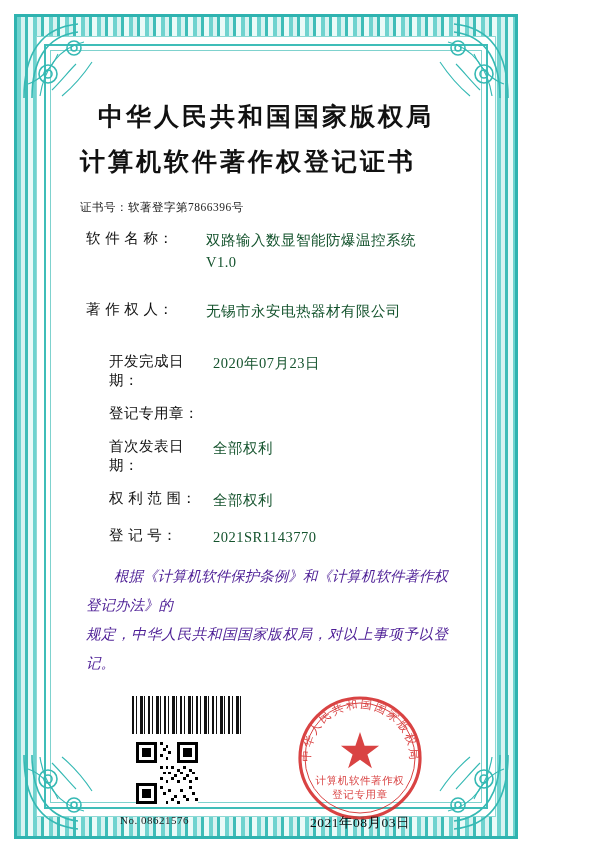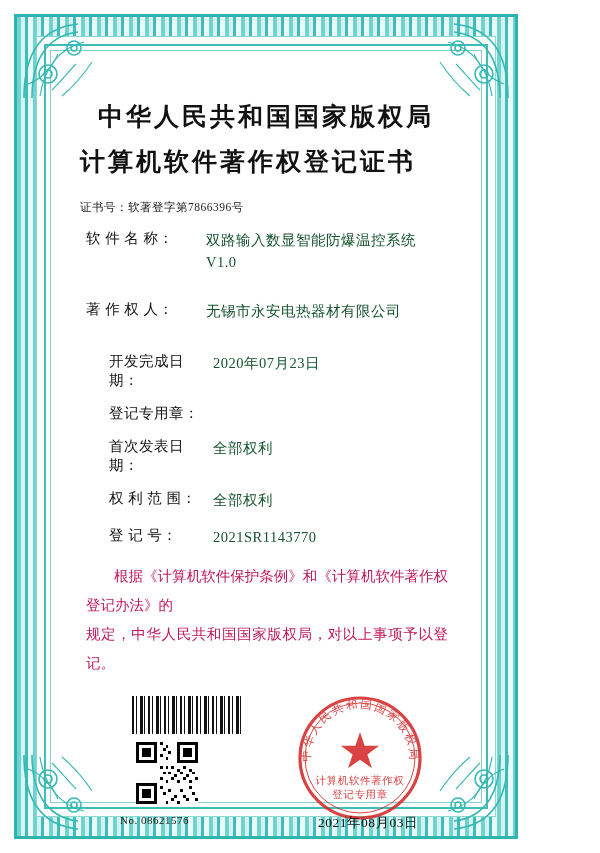--- a/index.html
+++ b/index.html
@@ -146,23 +146,24 @@
   .gap-md { height: 16px; }
 
   .rows2 { margin-top: 10px; }
   .rows2 .field-row { margin-bottom: 14px; }
   .rows2 .field-label { width: 110px; flex: 0 0 110px; margin-left: 23px; }
 
   .statement {
     margin-top: 0;
     font-size: 14.5px;
     line-height: 2.0;
-    color: #be185d;
+    color: #4c1d95;
     padding: 0 4px 0 6px;
     text-align: justify;
+    font-style: italic;
   }
   .statement .indent { padding-left: 28px; display: inline-block; }
 
   
   .bottom {
     position: relative;
     margin-top: 18px;
     height: 160px;
   }
 
@@ -201,21 +202,21 @@
     position: absolute;
     right: 26px;
     top: -4px;
     width: 132px;
     height: 132px;
   }
   .seal svg { display: block; }
 
   .issue-date {
     position: absolute;
-    right: 34px;
+    right: 42px;
     top: 118px;
     font-size: 13.5px;
     color: #111;
     letter-spacing: 0.5px;
   }
 </style>
 </head>
 <body>
 
 <div class="certificate">

